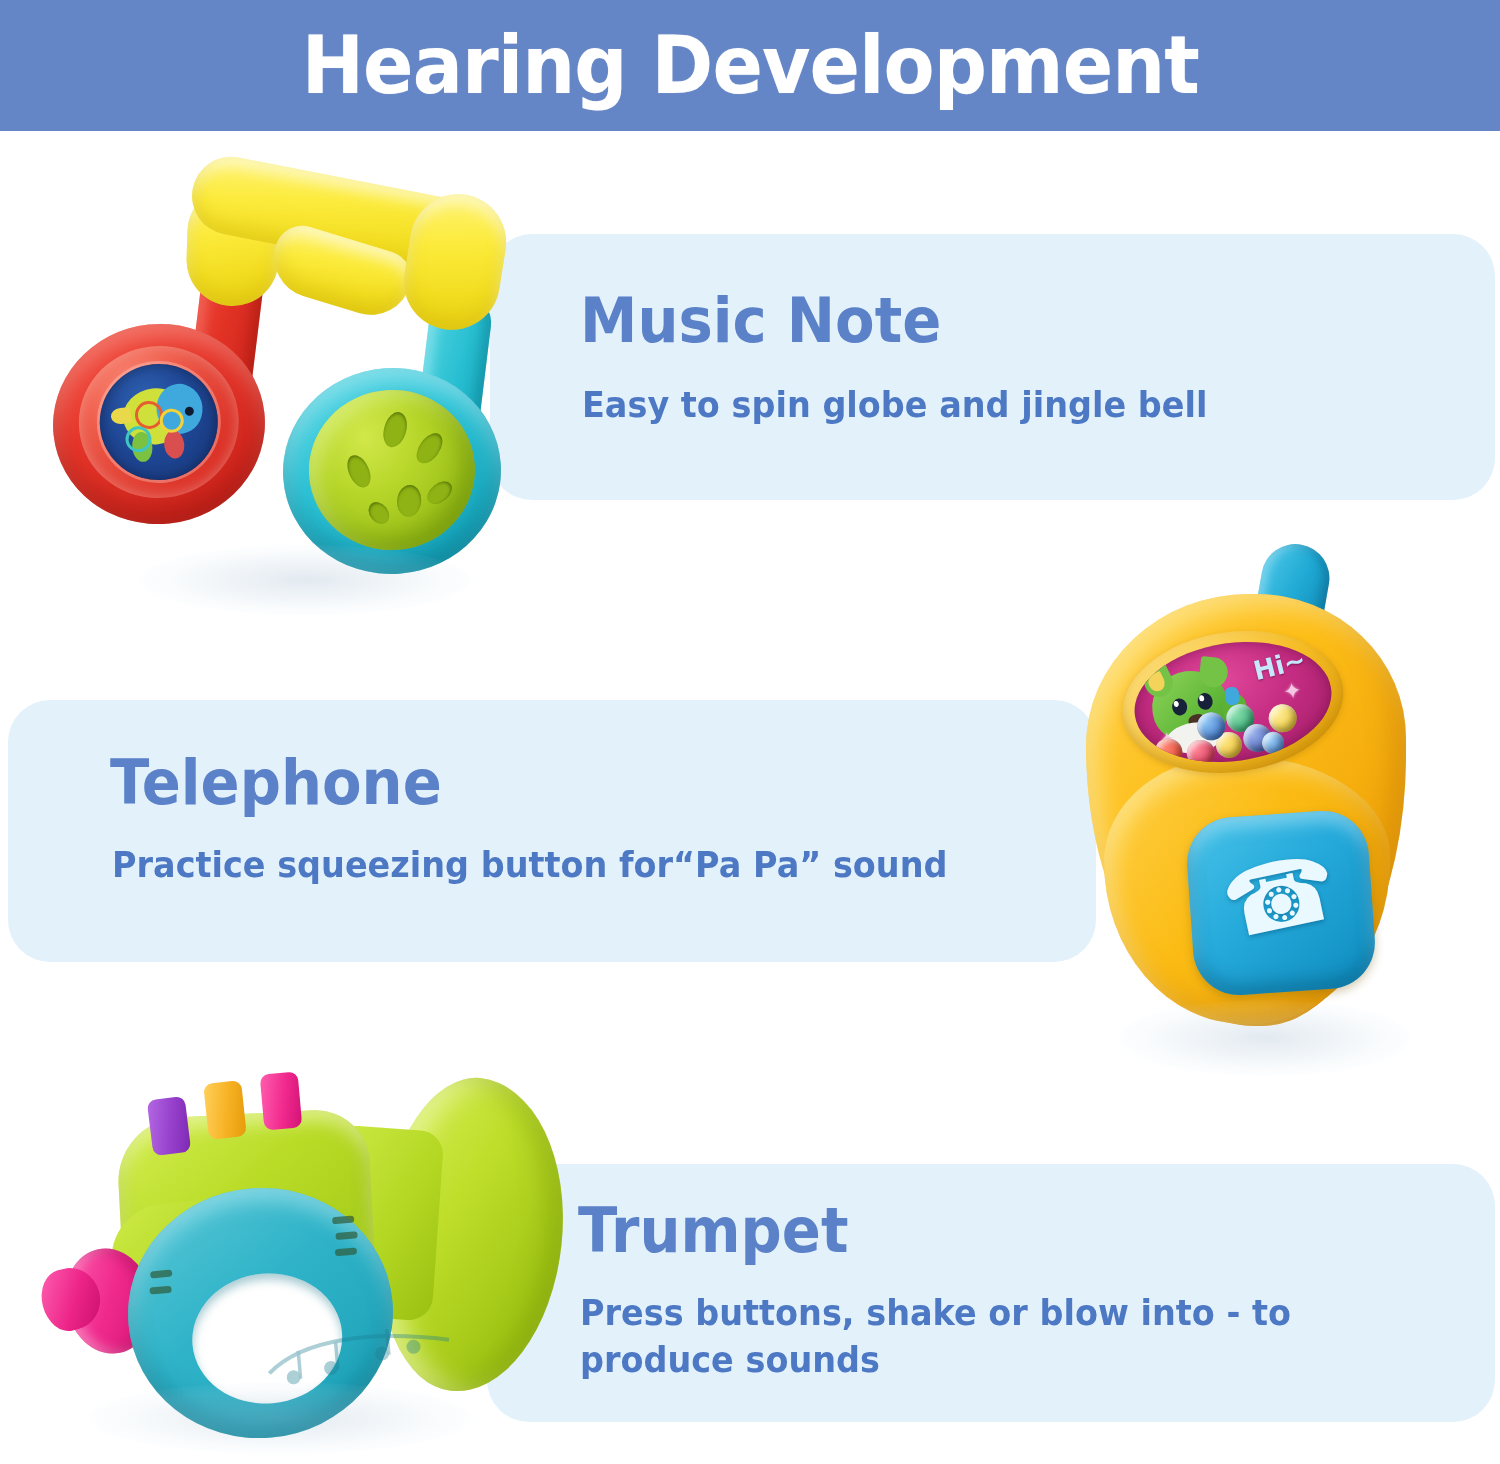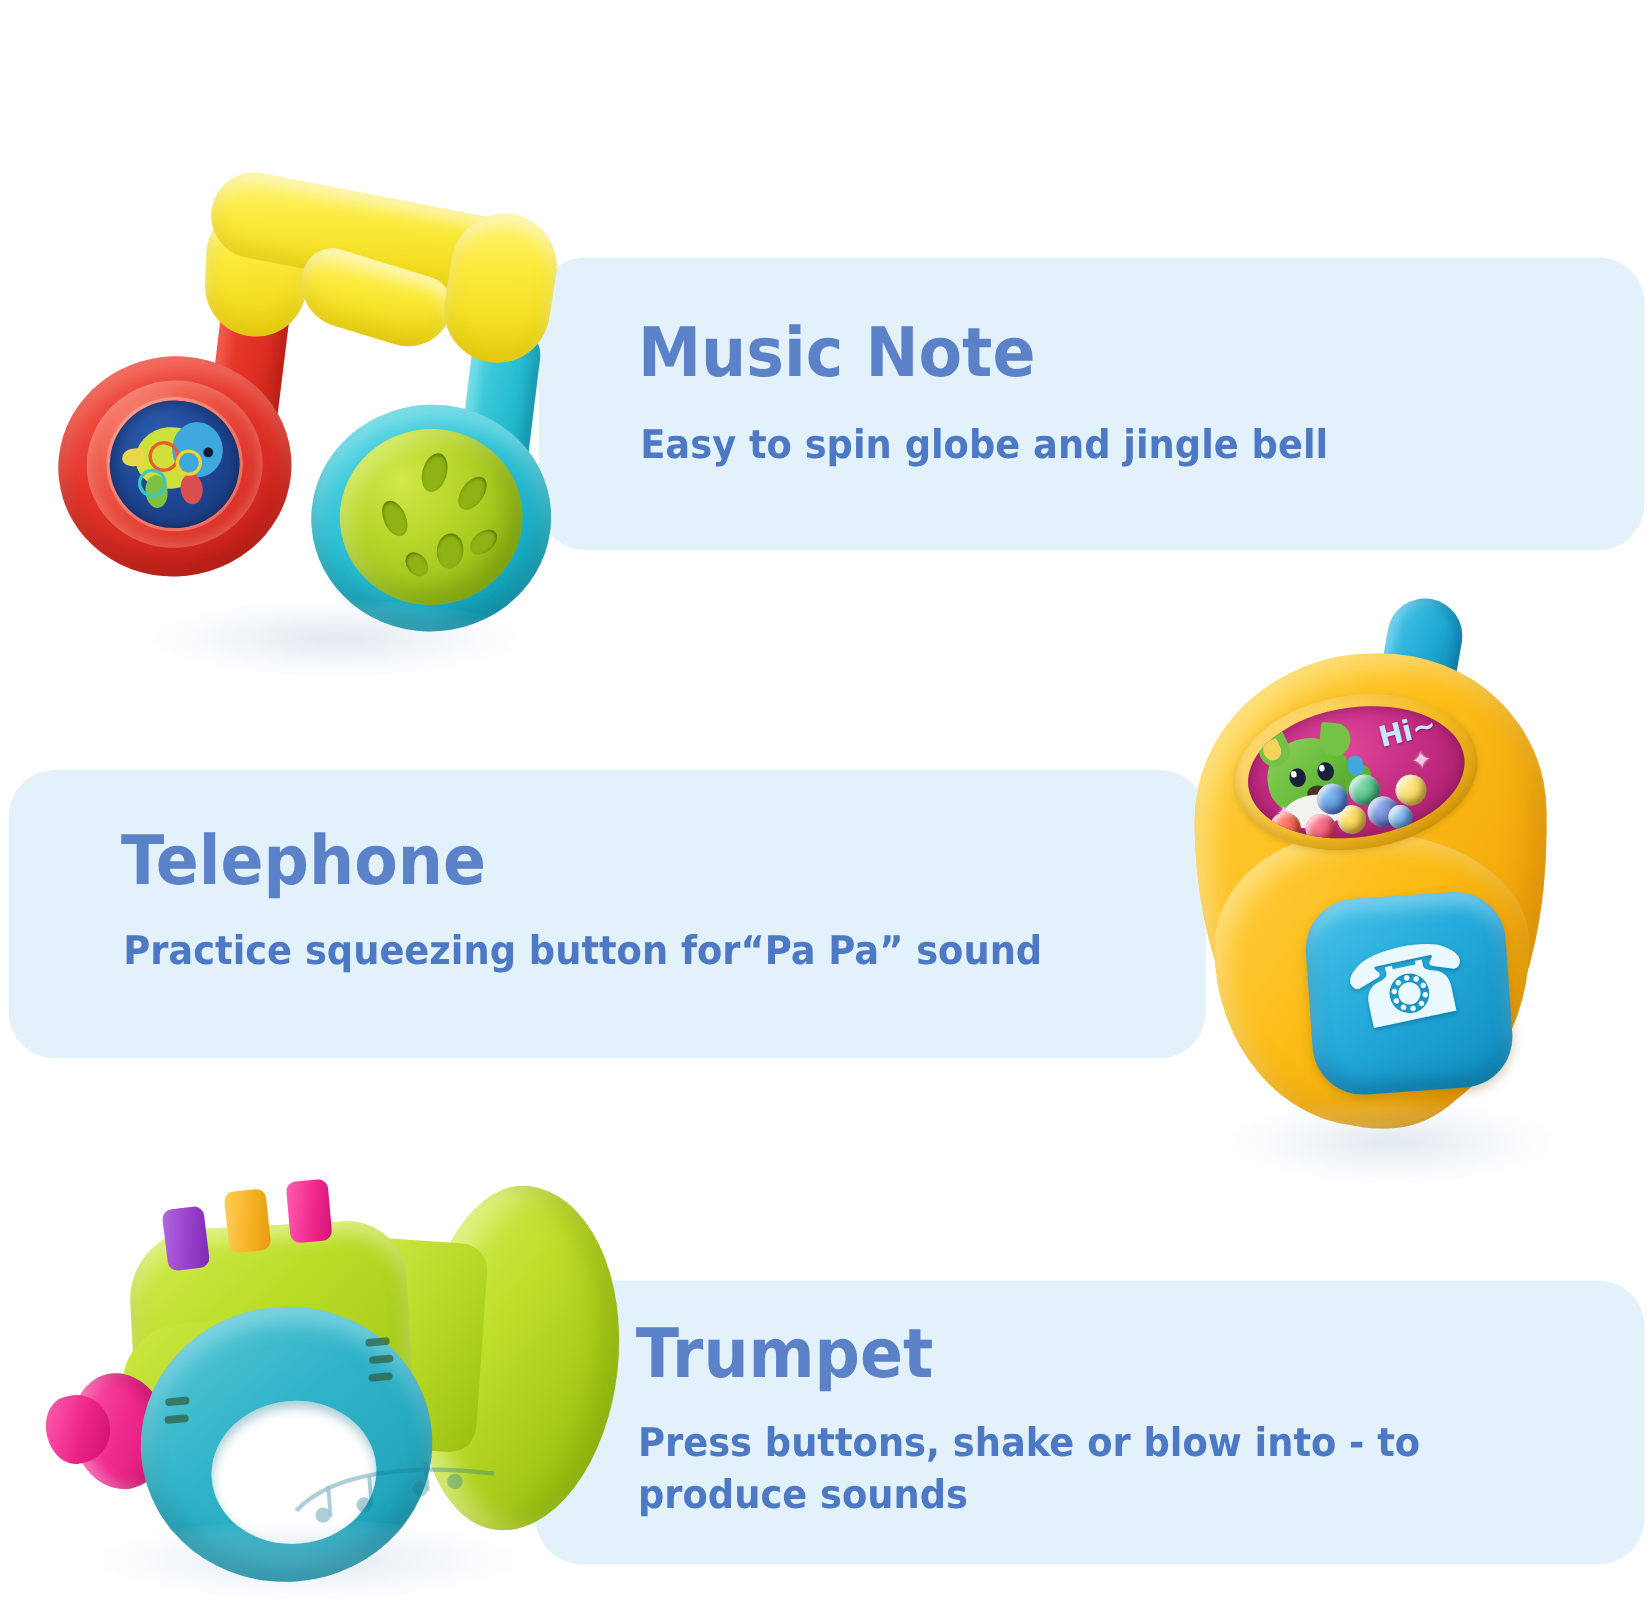--- a/index.html
+++ b/index.html
@@ -379,20 +379,23 @@
   
   #refl-mn   { left: 140px;  top: 545px;  width: 330px; height: 70px; }
   #refl-tel  { left: 1120px; top: 1000px; width: 290px; height: 76px; }
   #refl-tp   { left: 90px;   top: 1382px; width: 380px; height: 72px; }
 </style>
 </head>
 <body>
 
 <div id="page">
 
+  <div id="header-band">
+    <div id="page-title">Hearing Development</div>
+  </div>
 
   <div class="card" id="card-music-note"></div>
   <div class="card-title" id="title-music-note">Music Note</div>
   <div class="card-desc nowrap" id="desc-music-note">Easy to spin globe and jingle bell</div>
 
   <div class="toy" id="toy-music-note">
     <div id="mn-stem-red"></div>
     <div id="mn-stem-teal"></div>
 
     <div id="mn-head-red">

